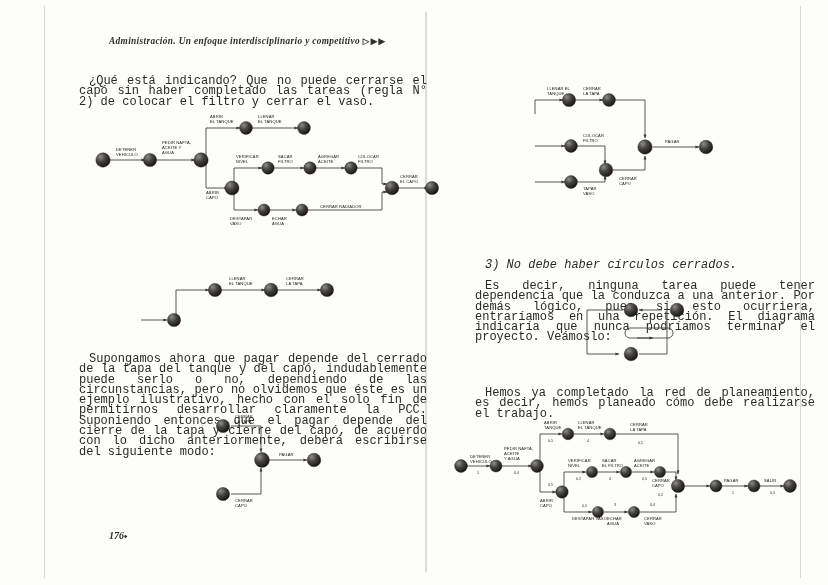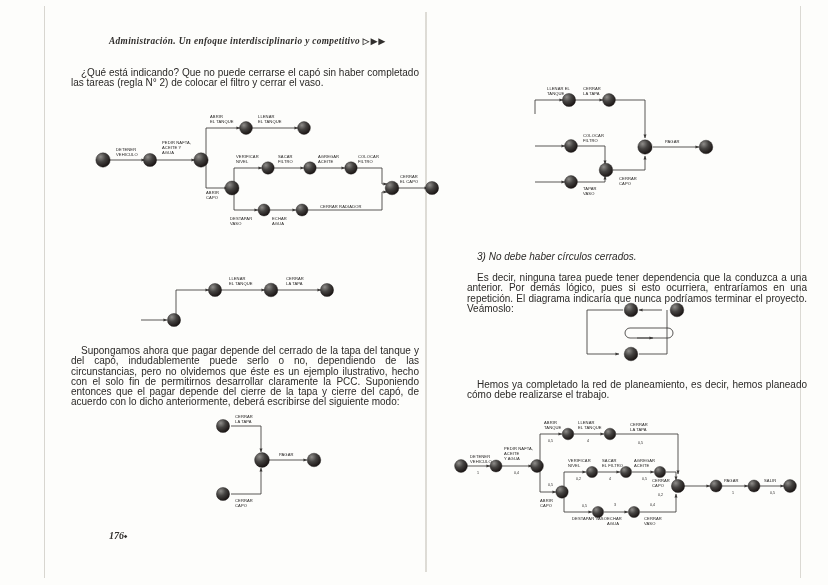--- a/index.html
+++ b/index.html
@@ -51,27 +51,27 @@
     font-size: 9.3px;
     color: #2f2d2b;
     letter-spacing: 0.35px;
     white-space: nowrap;
   }
   .rh-left { left: 63px; top: 36px; }
   .tri { font-style: normal; font-size: 8.5px; letter-spacing: 1.4px; color: #312f2d; }
 
   p.body {
     position: absolute;
-    margin: 8px;
-    font-size: 10px;
+    margin: 16px;
+    font-size: 12px;
     line-height: 10.3px;
     color: #2b2927;
     text-align: justify;
     text-indent: 10px;
-    font-family: Liberation Sans, sans-serif;
+    font-family: Liberation Mono, monospace;
   }
   .italic-rule { font-style: italic; }
 
   .folio {
     position: absolute;
     font-family: "Liberation Serif", serif;
     font-style: italic;
     font-weight: bold;
     font-size: 10px;
     color: #343230;

